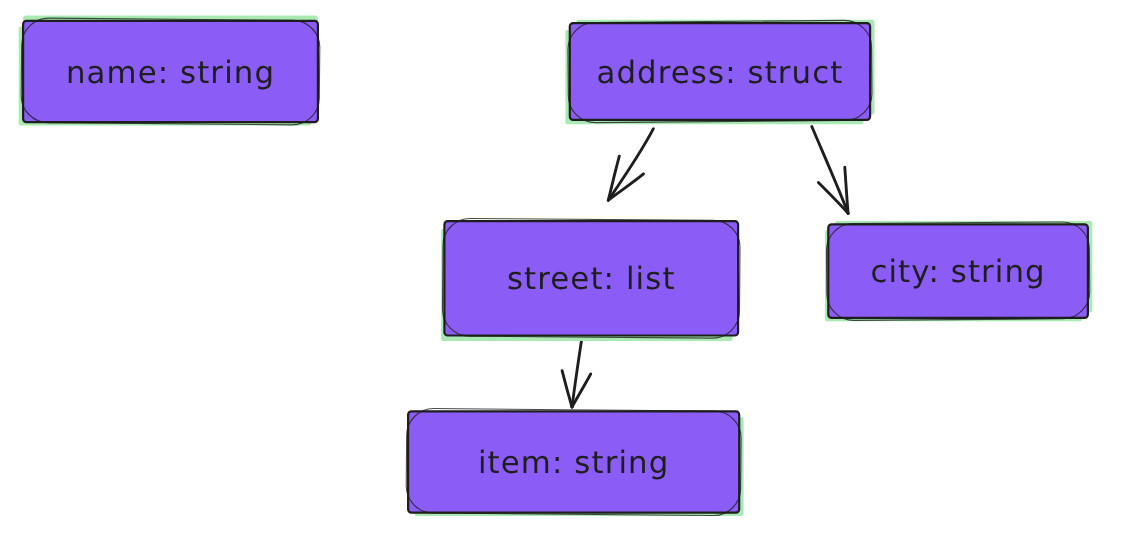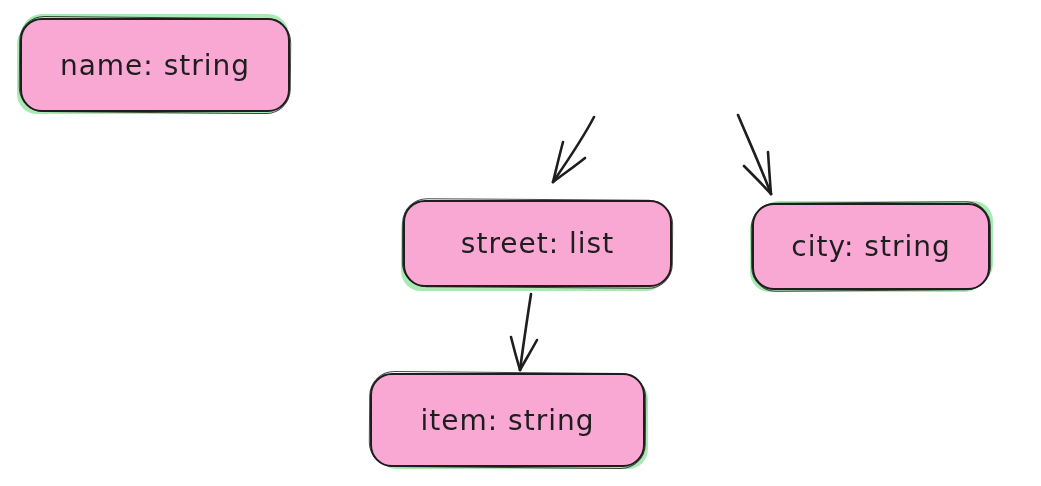--- a/index.html
+++ b/index.html
@@ -28,23 +28,23 @@
     stroke-width: 2.6;
     stroke-linecap: round;
     stroke-linejoin: round;
   }
   .node {
     position: absolute;
     box-sizing: border-box;
     display: flex;
     align-items: center;
     justify-content: center;
-    background: #f9a8d4;
+    background: #8b5cf6;
     border: 2.6px solid #1e1e1e;
-    border-radius: 22px;
+    border-radius: 4px;
     color: #1e1e1e;
     font-size: 28px;
     letter-spacing: 1px;
     white-space: nowrap;
     cursor: move;
   }
   
   .node::before {
     content: "";
     position: absolute;
@@ -52,27 +52,27 @@
     border: 1.6px solid rgba(30, 30, 30, 0.8);
     border-radius: 25px;
     pointer-events: none;
   }
   .node-name        { left: 20px;  top: 18px;  width: 270px; height: 94px;
                       box-shadow: 0 -5px 0 -1px #a9eab3, -5px 4px 0 -2px #a9eab3; }
   .node-name::before    { transform: rotate(0.55deg); }
   .node-address     { left: 517px; top: 20px;  width: 275px; height: 90px;
                       box-shadow: -5px 5px 0 -2px #a9eab3, 5px -4px 0 -2px #a9eab3; }
   .node-address::before { transform: rotate(-0.5deg); }
-  .node-street      { left: 403px; top: 200px; width: 269px; height: 87px;
+  .node-street      { left: 403px; top: 200px; width: 269px; height: 106px;
                       box-shadow: -4px 6px 0 -2px #a9eab3; }
   .node-street::before  { transform: rotate(0.45deg); }
   .node-city        { left: 752px; top: 203px; width: 238px; height: 87px;
                       box-shadow: 5px -4px 0 -2px #a9eab3, -4px 4px 0 -2px #a9eab3; }
   .node-city::before    { transform: rotate(-0.45deg); }
-  .node-item        { left: 370px; top: 373px; width: 275px; height: 94px;
+  .node-item        { left: 370px; top: 373px; width: 303px; height: 94px;
                       box-shadow: 5px 4px 0 -2px #a9eab3; }
   .node-item::before    { transform: rotate(0.5deg); }
   .node-label {
     pointer-events: none;
   }
 </style>
 </head>
 <body>
 
 <div class="canvas">
@@ -92,20 +92,23 @@
       <path d="M531,294 C527,320 523,347 520,370"></path>
       <path d="M511,337 C514,349 517,360 520,370"></path>
       <path d="M537,340 C531,351 525,361 520,370"></path>
     </g>
   </svg>
 
   <div class="node node-name">
     <span class="node-label">name: string</span>
   </div>
 
+  <div class="node node-address">
+    <span class="node-label">address: struct</span>
+  </div>
 
   <div class="node node-street">
     <span class="node-label">street: list</span>
   </div>
 
   <div class="node node-city">
     <span class="node-label">city: string</span>
   </div>
 
   <div class="node node-item">

